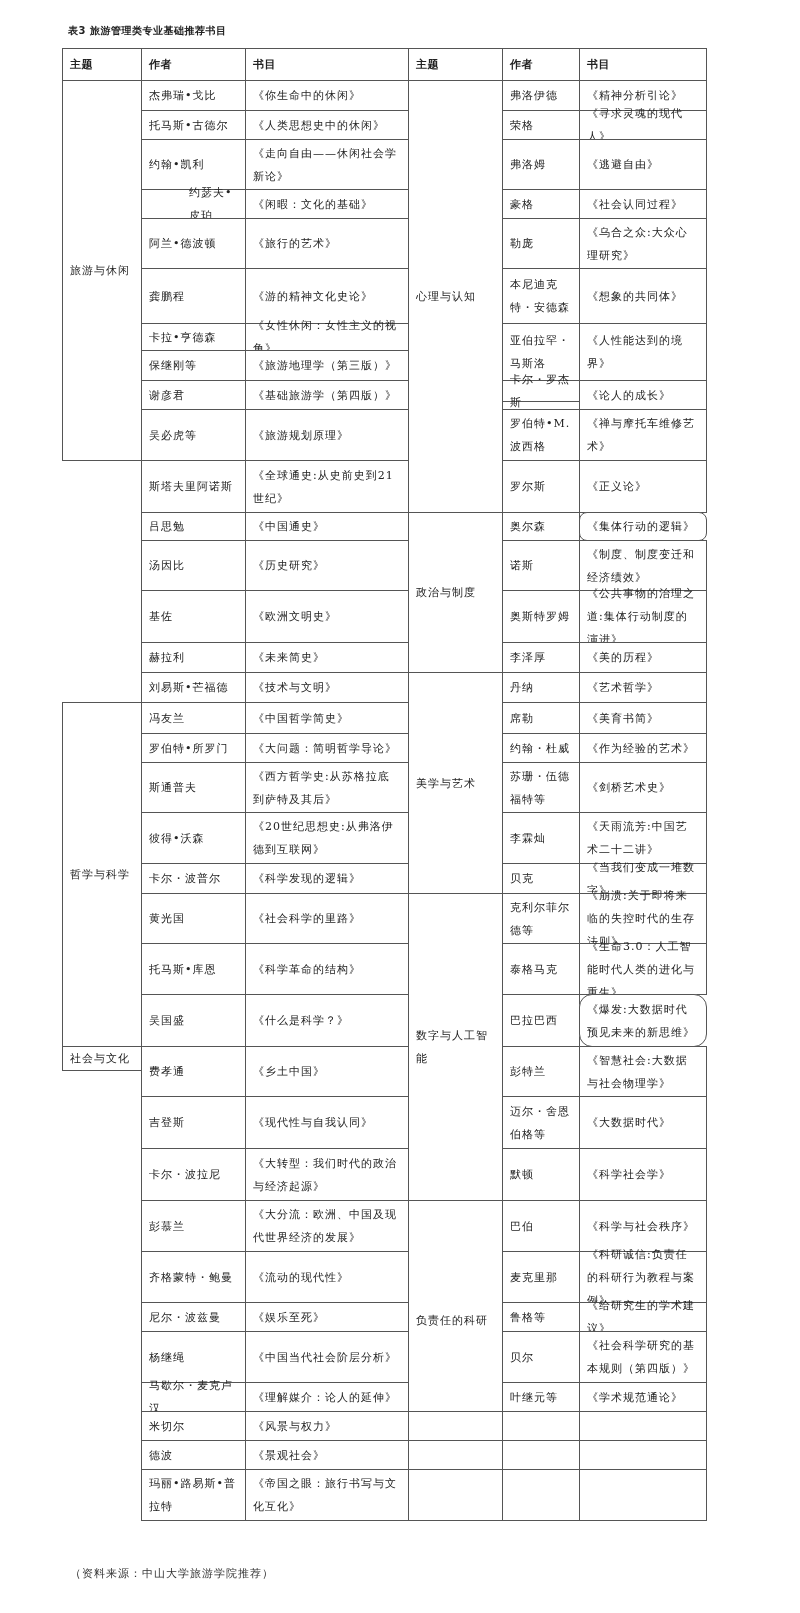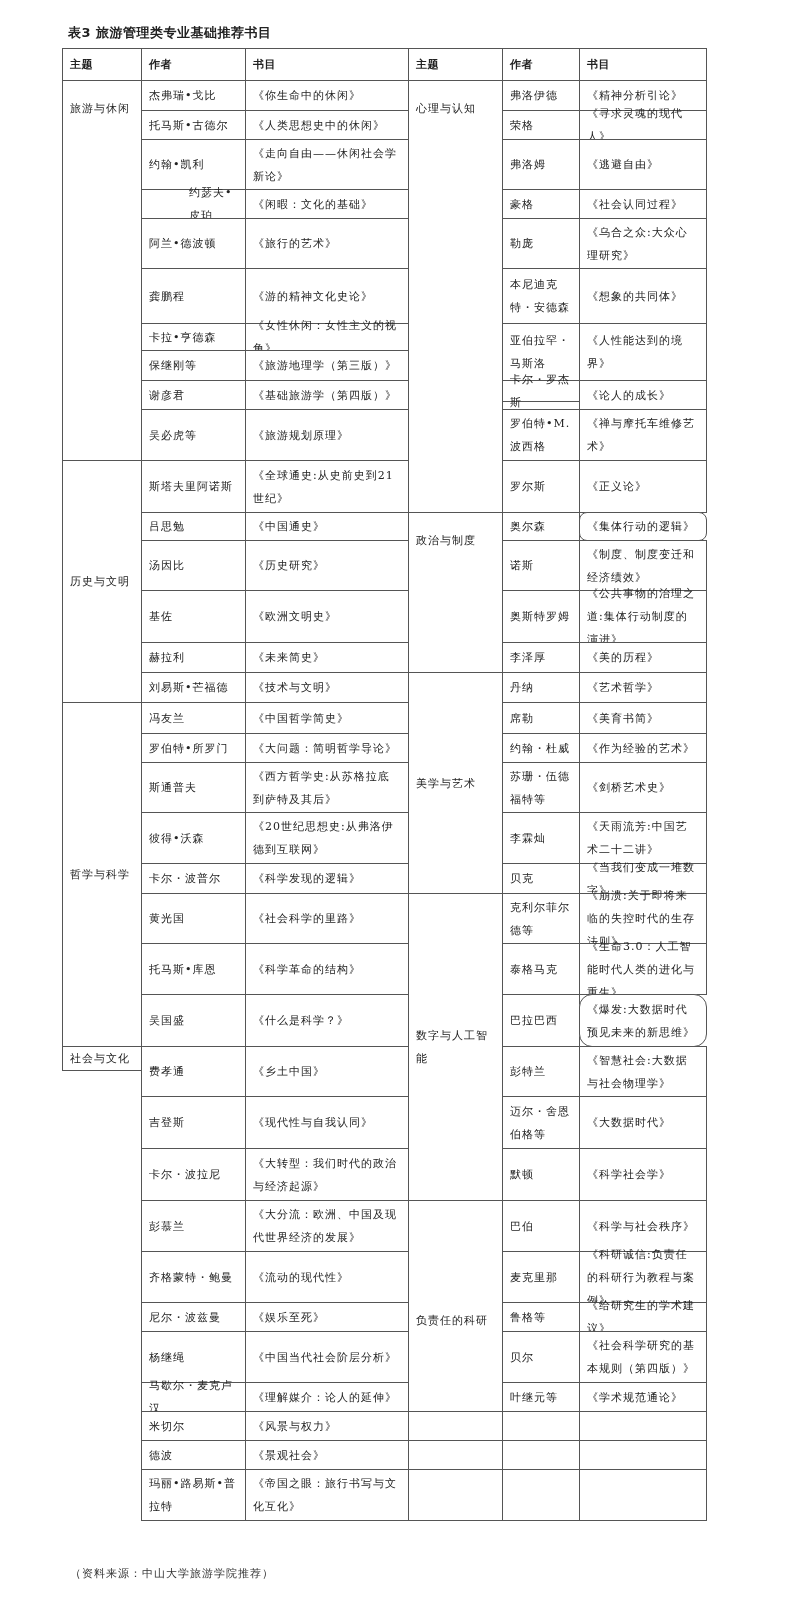--- a/index.html
+++ b/index.html
@@ -1,25 +1,25 @@
 <!DOCTYPE html>
 <html><head>
 <meta charset="utf-8">
 <style>
   html, body { margin: 0; padding: 0; background: #ffffff; }
   body { width: 800px; height: 1613px; position: relative; overflow: hidden;
          font-family: "DejaVu Serif", "Liberation Serif", serif; color: #222; }
-  .title { position: absolute; left: 68px; top: 24px; font-size: 13px; font-weight: bold;
+  .title { position: absolute; left: 68px; top: 24px; font-size: 10px; font-weight: bold;
            font-family: "DejaVu Sans", "Liberation Sans", sans-serif; letter-spacing: 0.5px; }
   .table { position: absolute; left: 0; top: 0; width: 800px; height: 1613px; }
   .cell { position: absolute; box-sizing: border-box; border: 1px solid #555;
           font-size: 11px; line-height: 23px; padding: 0 7px; display: flex; align-items: center;
           letter-spacing: 1px; background: #fff; }
   .cell.head { font-weight: bold; font-family: "DejaVu Sans", "Liberation Sans", sans-serif; letter-spacing: 0.5px; }
-  .cell.topic { align-items: flex-start; padding-top: 16px; }
+  .cell.topic { align-items: center; padding-top: 0; }
   .cell .t { display: block; }
   .source { position: absolute; left: 70px; top: 1566px; font-size: 11px; letter-spacing: 1px; color: #333; }
 </style>
 </head>
 <body>
 
 <div class="title">表3 旅游管理类专业基础推荐书目</div>
 
 <div class="table" id="table">
     <div class="cell head" style="left: 62px; top: 48px; width: 80px; height: 33px;">
@@ -36,23 +36,20 @@
     </div>
     <div class="cell head" style="left: 502px; top: 48px; width: 78px; height: 33px;">
       <span class="t">作者</span>
     </div>
     <div class="cell head" style="left: 579px; top: 48px; width: 128px; height: 33px;">
       <span class="t">书目</span>
     </div>
     <div class="cell topic" style="left: 62px; top: 80px; width: 80px; height: 381px;">
       <span class="t">旅游与休闲</span>
     </div>
-    <div class="cell topic" style="left: 62px; top: 460px; width: 80px; height: 243px; align-items: center; padding-top: 0px;">
-      <span class="t">历史与文明</span>
-    </div>
     <div class="cell topic" style="left: 62px; top: 702px; width: 80px; height: 345px; align-items: center; padding-top: 0px;">
       <span class="t">哲学与科学</span>
     </div>
     <div class="cell topic" style="left: 62px; top: 1046px; width: 80px; align-items: center; padding-top: 0px;">
       <span class="t">社会与文化</span>
     </div>
     <div class="cell " style="left: 141px; top: 80px; width: 105px; height: 31px;">
       <span class="t">杰弗瑞•戈比</span>
     </div>
     <div class="cell " style="left: 245px; top: 80px; width: 164px; height: 31px;">

